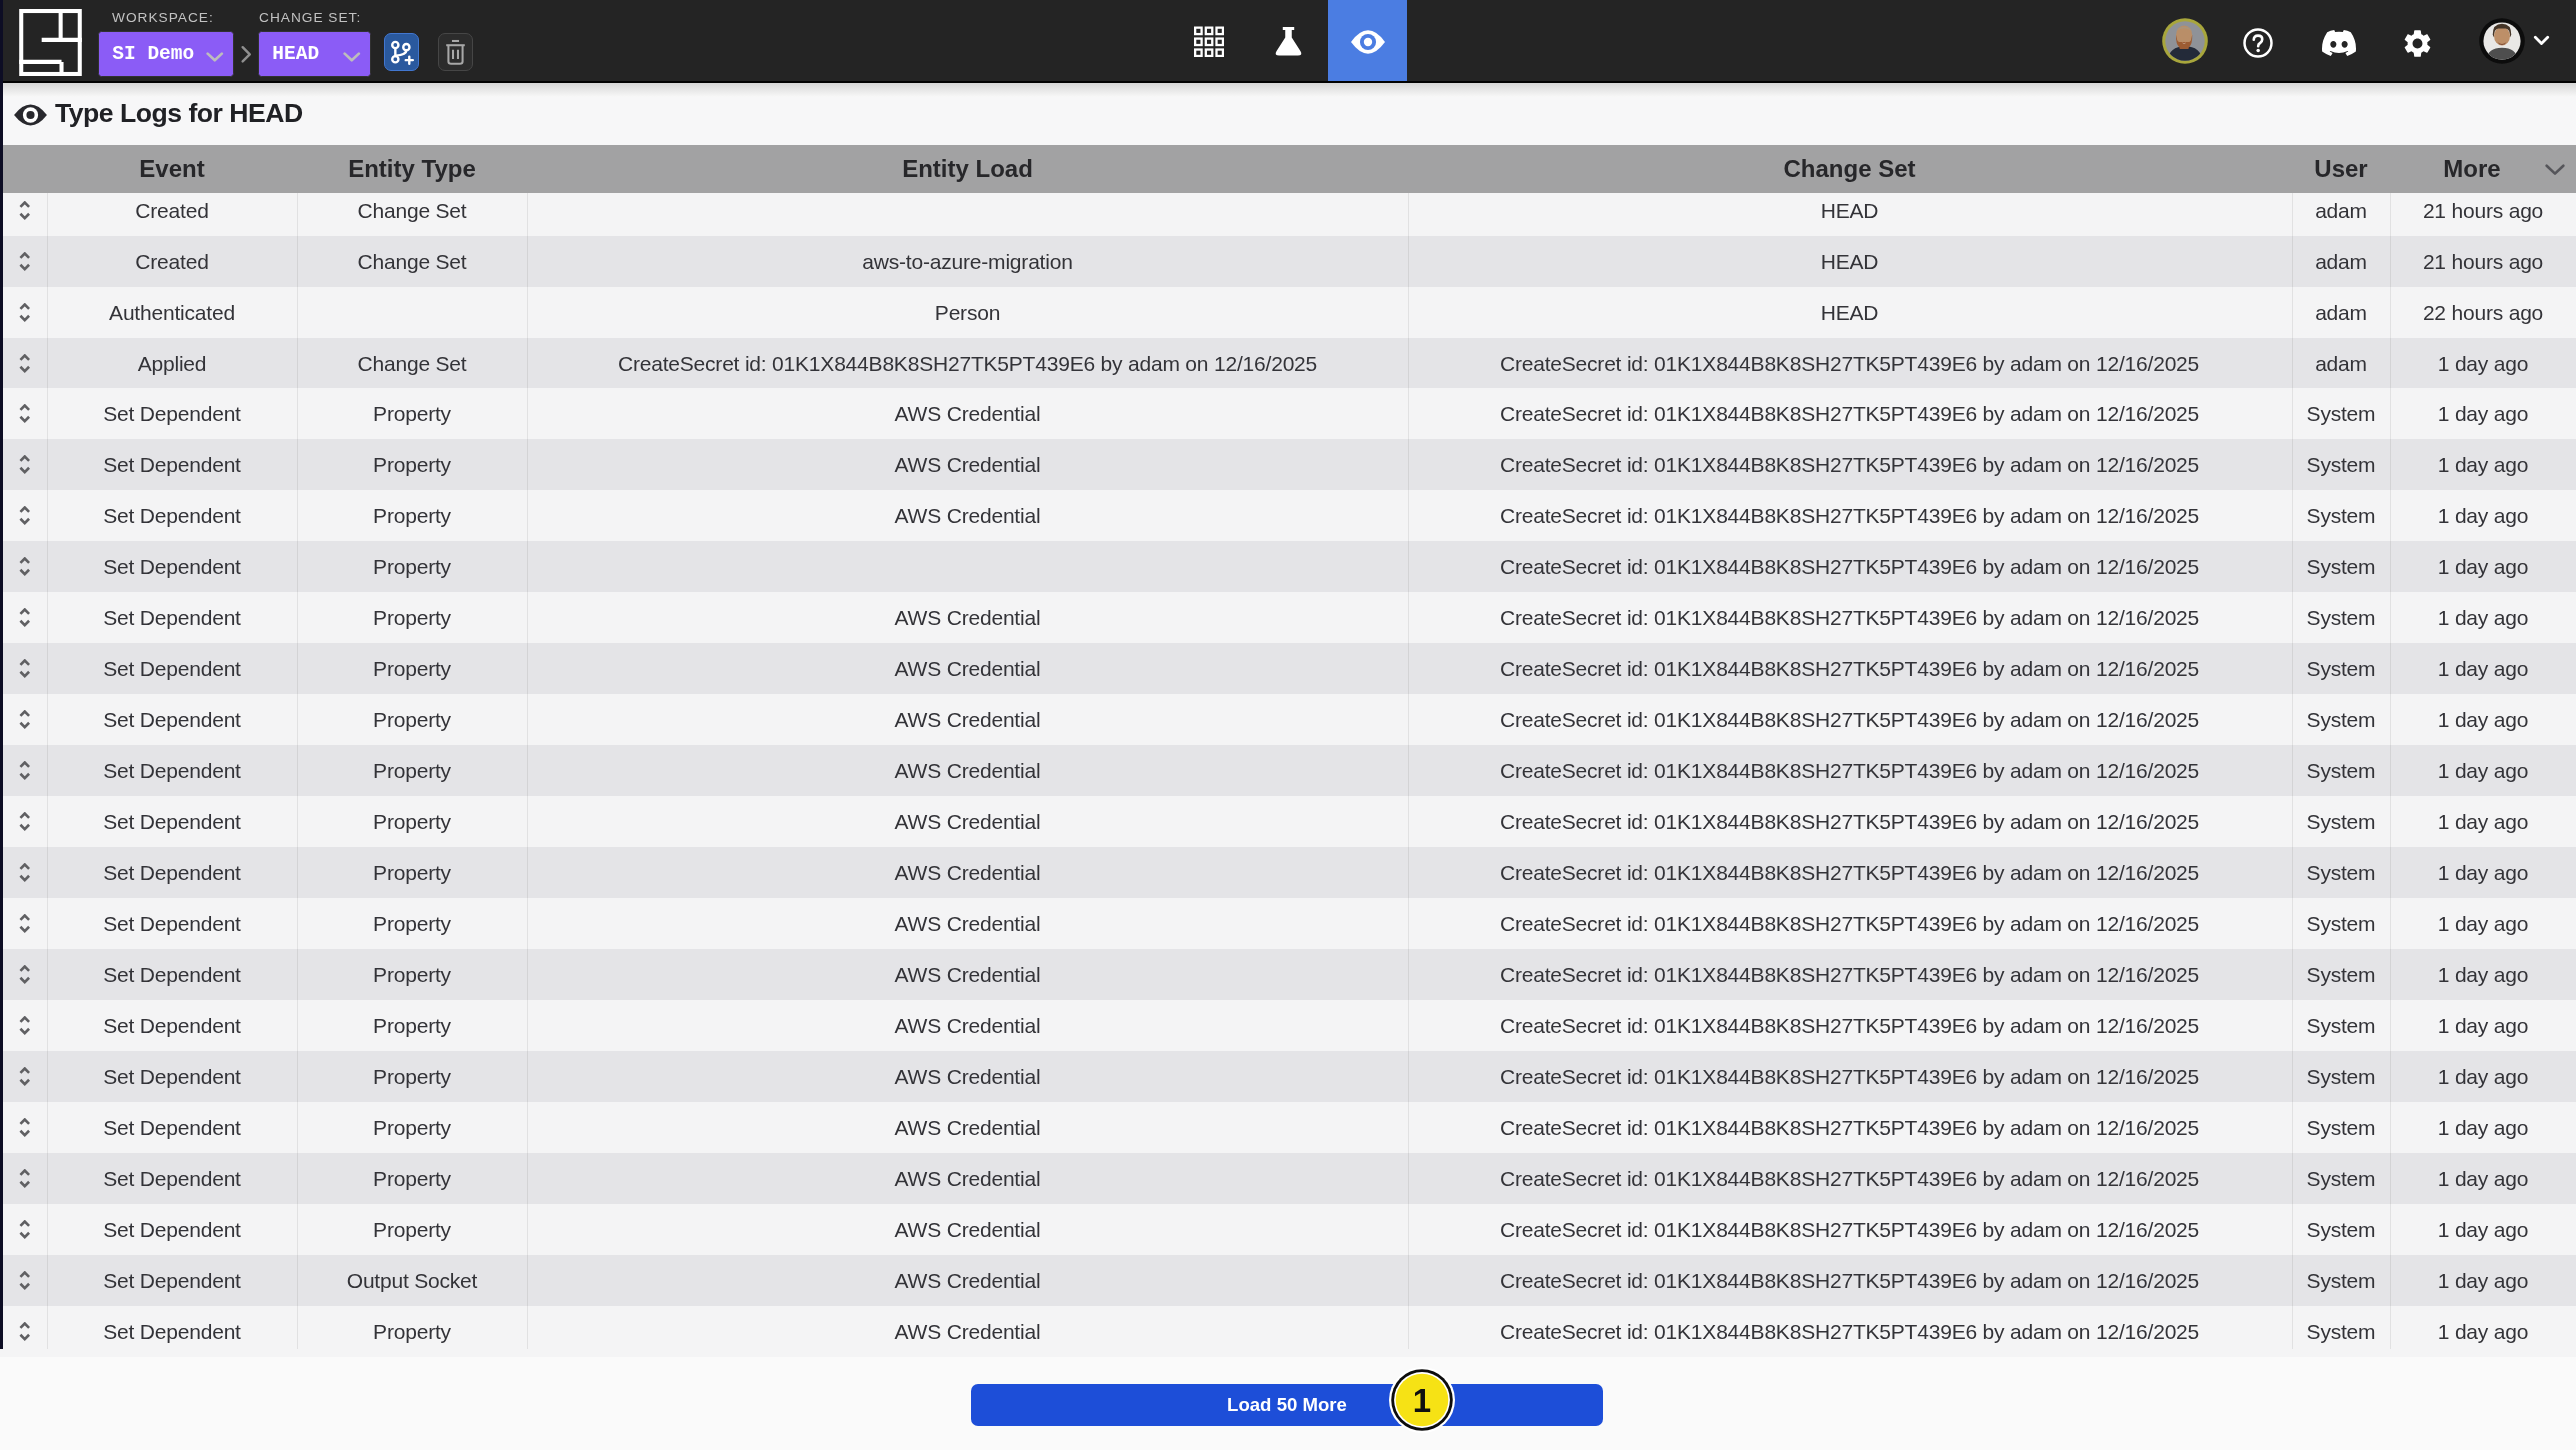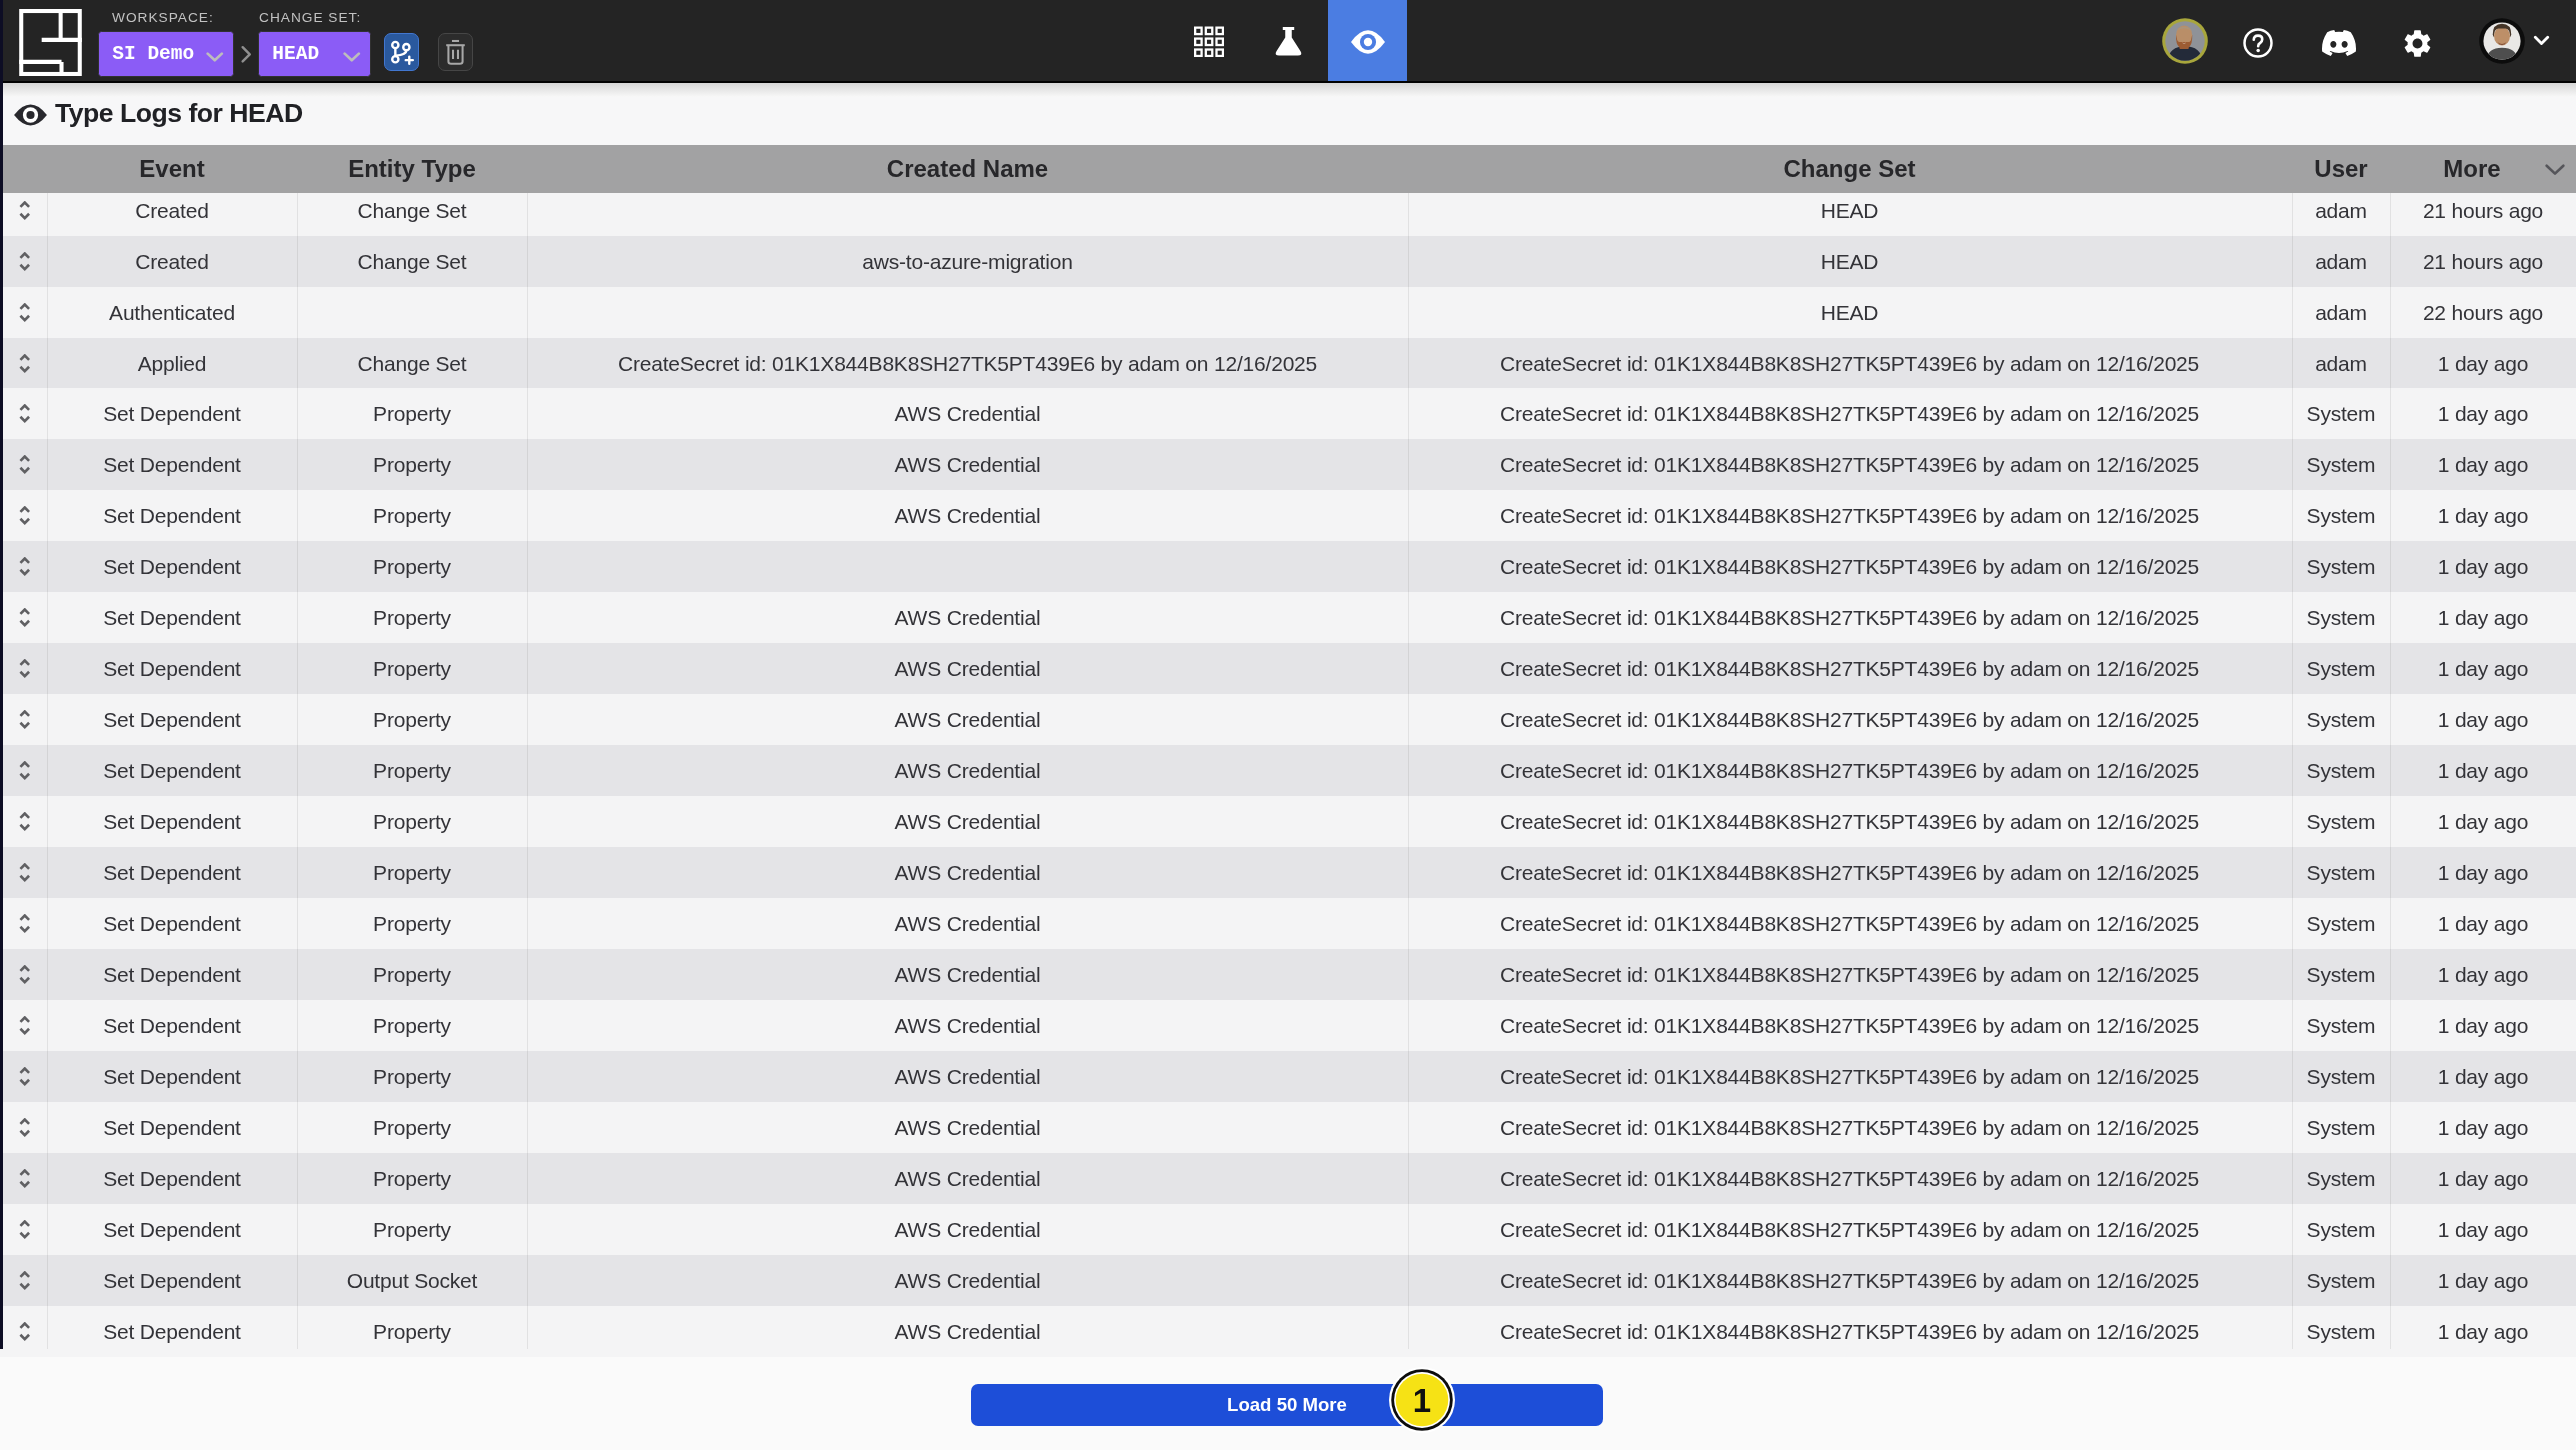--- a/index.html
+++ b/index.html
@@ -54,20 +54,21 @@
 <div class="cell c4">HEAD</div>
 <div class="cell c5">adam</div>
 <div class="cell c6">21 hours ago</div>
 </div>
 <div class="row rl" style="top:279px">
 <svg class="srt" viewBox="0 0 13 21" width="11.5" height="18.6">
         <polyline points="1.6,6.6 6.5,1.7 11.4,6.6" fill="none" stroke="#606063" stroke-width="3" stroke-linejoin="miter"></polyline>
         <polyline points="1.6,14.4 6.5,19.3 11.4,14.4" fill="none" stroke="#606063" stroke-width="3" stroke-linejoin="miter"></polyline>
       </svg>
 <div class="cell c1">Authenticated</div>
+<div class="cell c3">Person</div>
 <div class="cell c4">HEAD</div>
 <div class="cell c5">adam</div>
 <div class="cell c6">22 hours ago</div>
 </div>
 <div class="row rd" style="top:330px">
 <svg class="srt" viewBox="0 0 13 21" width="11.5" height="18.6">
         <polyline points="1.6,6.6 6.5,1.7 11.4,6.6" fill="none" stroke="#606063" stroke-width="3" stroke-linejoin="miter"></polyline>
         <polyline points="1.6,14.4 6.5,19.3 11.4,14.4" fill="none" stroke="#606063" stroke-width="3" stroke-linejoin="miter"></polyline>
       </svg>
 <div class="cell c1">Applied</div>
@@ -307,21 +308,21 @@
 </div>
 <div class="vline" style="left:47px"></div>
 <div class="vline" style="left:297px"></div>
 <div class="vline" style="left:527px"></div>
 <div class="vline" style="left:1408px"></div>
 <div class="vline" style="left:2292px"></div>
 <div class="vline" style="left:2390px"></div>
 <div class="abs" id="thead">
 <div class="th c1">Event</div>
 <div class="th c2">Entity Type</div>
-<div class="th c3">Created Name</div>
+<div class="th c3">Entity Load</div>
 <div class="th c4">Change Set</div>
 <div class="th c5">User</div>
 <div class="th" style="left:2390px;width:164px">More</div>
 <svg class="abs" style="left:2544px;top:17.7px" width="22" height="13.3" viewBox="0 0 25 15">
       <polyline points="3,3 12.5,12 22,3" fill="none" stroke="#55555a" stroke-width="3" stroke-linecap="round" stroke-linejoin="round"></polyline>
     </svg>
 </div>
 <div class="abs" id="footer"></div>
 <div class="abs" id="loadbtn">Load 50 More</div>
 <svg class="abs" style="left:1389px;top:1367px;z-index:6" width="66" height="66" viewBox="0 0 74 74">

